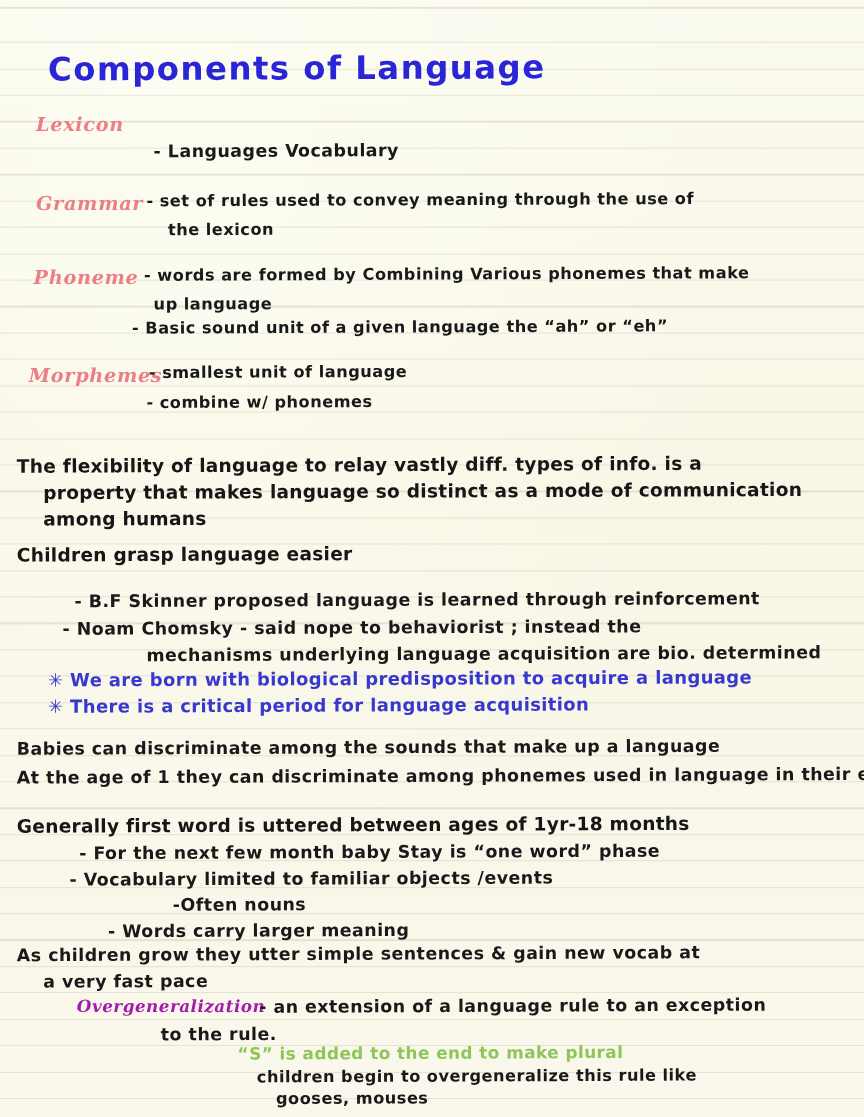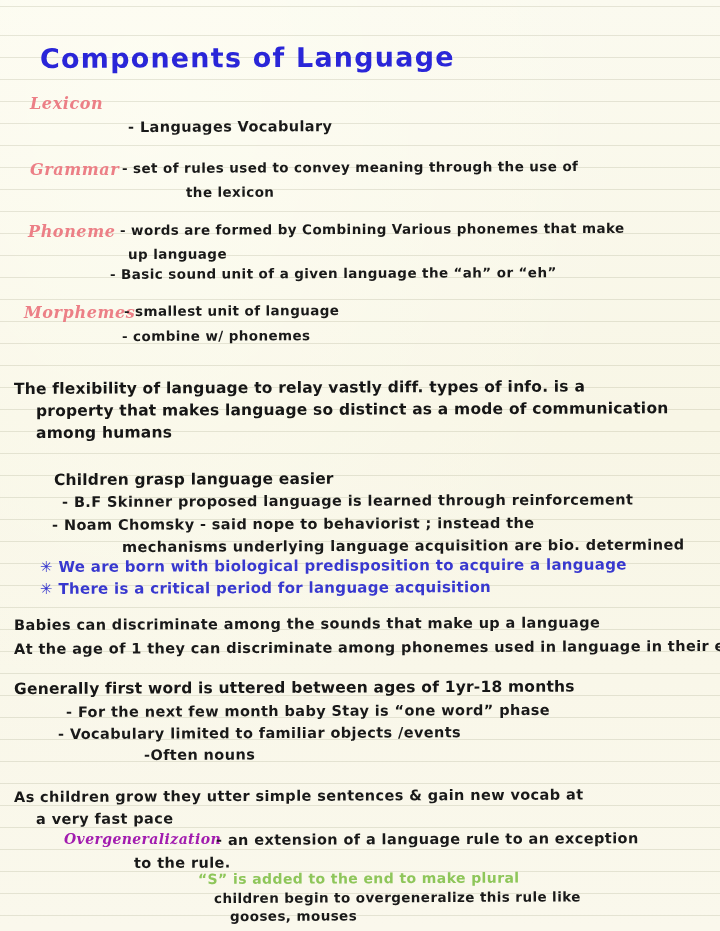--- a/index.html
+++ b/index.html
@@ -113,50 +113,51 @@
 
   <div class="ink">
 
     <div class="hw title tilt3" style="left:40px; top:45px;">Components of Language</div>
 
     <div class="hw term" style="left:30px; top:96px;">Lexicon</div>
     <div class="hw body-txt tilt3" style="left:128px; top:120px;">- Languages  Vocabulary</div>
 
     <div class="hw term" style="left:30px; top:162px;">Grammar</div>
     <div class="hw body-sm tilt3" style="left:122px; top:162px;">- set of rules  used  to  convey meaning through the use of</div>
-    <div class="hw body-sm tilt3" style="left:140px; top:186px;margin-left:46px;">the  lexicon</div>
+    <div class="hw body-sm tilt3" style="left:140px; top:186px;">the  lexicon</div>
 
     <div class="hw term" style="left:28px; top:224px;">Phoneme</div>
     <div class="hw body-sm tilt3" style="left:120px; top:224px;">- words are formed by Combining Various phonemes that make</div>
     <div class="hw body-sm tilt3" style="left:128px; top:248px;">up  language</div>
     <div class="hw body-sm tilt3" style="left:110px; top:268px;">- Basic  sound unit of a  given  language  the  “ah” or “eh”</div>
 
     <div class="hw term" style="left:24px; top:305px;">Morphemes</div>
     <div class="hw body-sm tilt3" style="left:124px; top:305px;">- smallest  unit  of  language</div>
     <div class="hw body-sm tilt3" style="left:122px; top:330px;">- combine  w/  phonemes</div>
 
     <div class="hw para tilt3" style="left:14px; top:382px;">The flexibility  of  language  to relay  vastly  diff.  types  of  info. is  a</div>
     <div class="hw para tilt3" style="left:36px; top:404px;">property  that  makes  language   so    distinct  as   a  mode of  communication</div>
     <div class="hw para tilt3" style="left:36px; top:426px;">among   humans</div>
 
-    <div class="hw para tilt3" style="left:14px; top:473px;margin-left:40px;">Children  grasp  language  easier</div>
+    <div class="hw para tilt3" style="left:14px; top:456px;">Children  grasp  language  easier</div>
     <div class="hw body-txt tilt3" style="left:62px; top:495px;">- B.F  Skinner   proposed   language  is  learned  through  reinforcement</div>
     <div class="hw body-txt tilt3" style="left:52px; top:518px;">- Noam  Chomsky - said  nope  to  behaviorist ;  instead  the</div>
     <div class="hw body-txt tilt3" style="left:122px; top:540px;">mechanisms   underlying  language  acquisition  are bio.  determined</div>
 
     <div class="hw blue-star tilt3" style="left:40px; top:560px;">✳ We  are   born  with  biological    predisposition to acquire  a  language</div>
     <div class="hw blue-star tilt3" style="left:40px; top:582px;">✳  There  is   a critical   period  for  language   acquisition</div>
 
     <div class="hw body-txt tilt3" style="left:14px; top:618px;">Babies can discriminate  among  the sounds that make up a  language</div>
     <div class="hw body-txt tilt3" style="left:14px; top:642px;">At the age of  1  they  can  discriminate  among phonemes used in  language in their  environ.</div>
 
     <div class="hw para tilt3" style="left:14px; top:682px;">Generally  first word  is  uttered   between  ages of  1yr-18 months</div>
     <div class="hw body-txt tilt3" style="left:66px; top:705px;">- For the next few month  baby Stay is  “one  word” phase</div>
     <div class="hw body-txt tilt3" style="left:58px; top:727px;">- Vocabulary  limited  to  familiar  objects /events</div>
     <div class="hw body-txt tilt3" style="left:144px; top:748px;">-Often   nouns</div>
+    <div class="hw body-txt tilt3" style="left:90px; top:770px;">- Words  carry  larger  meaning</div>
 
     <div class="hw body-txt tilt3" style="left:14px; top:790px;">As children  grow  they  utter  simple  sentences  &amp;  gain  new vocab at</div>
     <div class="hw body-txt tilt3" style="left:36px; top:812px;">a very fast pace</div>
 
     <div class="hw pink-inline" style="left:64px; top:832px;">Overgeneralization</div>
     <div class="hw body-txt tilt3" style="left:216px; top:833px;">- an  extension  of  a  language  rule to an  exception</div>
     <div class="hw body-txt tilt3" style="left:134px; top:856px;">to the rule.</div>
 
     <div class="hw green tilt3" style="left:198px; top:872px;">“S” is added  to  the  end to  make plural</div>
     <div class="hw body-sm tilt3" style="left:214px; top:892px;">children  begin to  overgeneralize  this rule   like</div>

